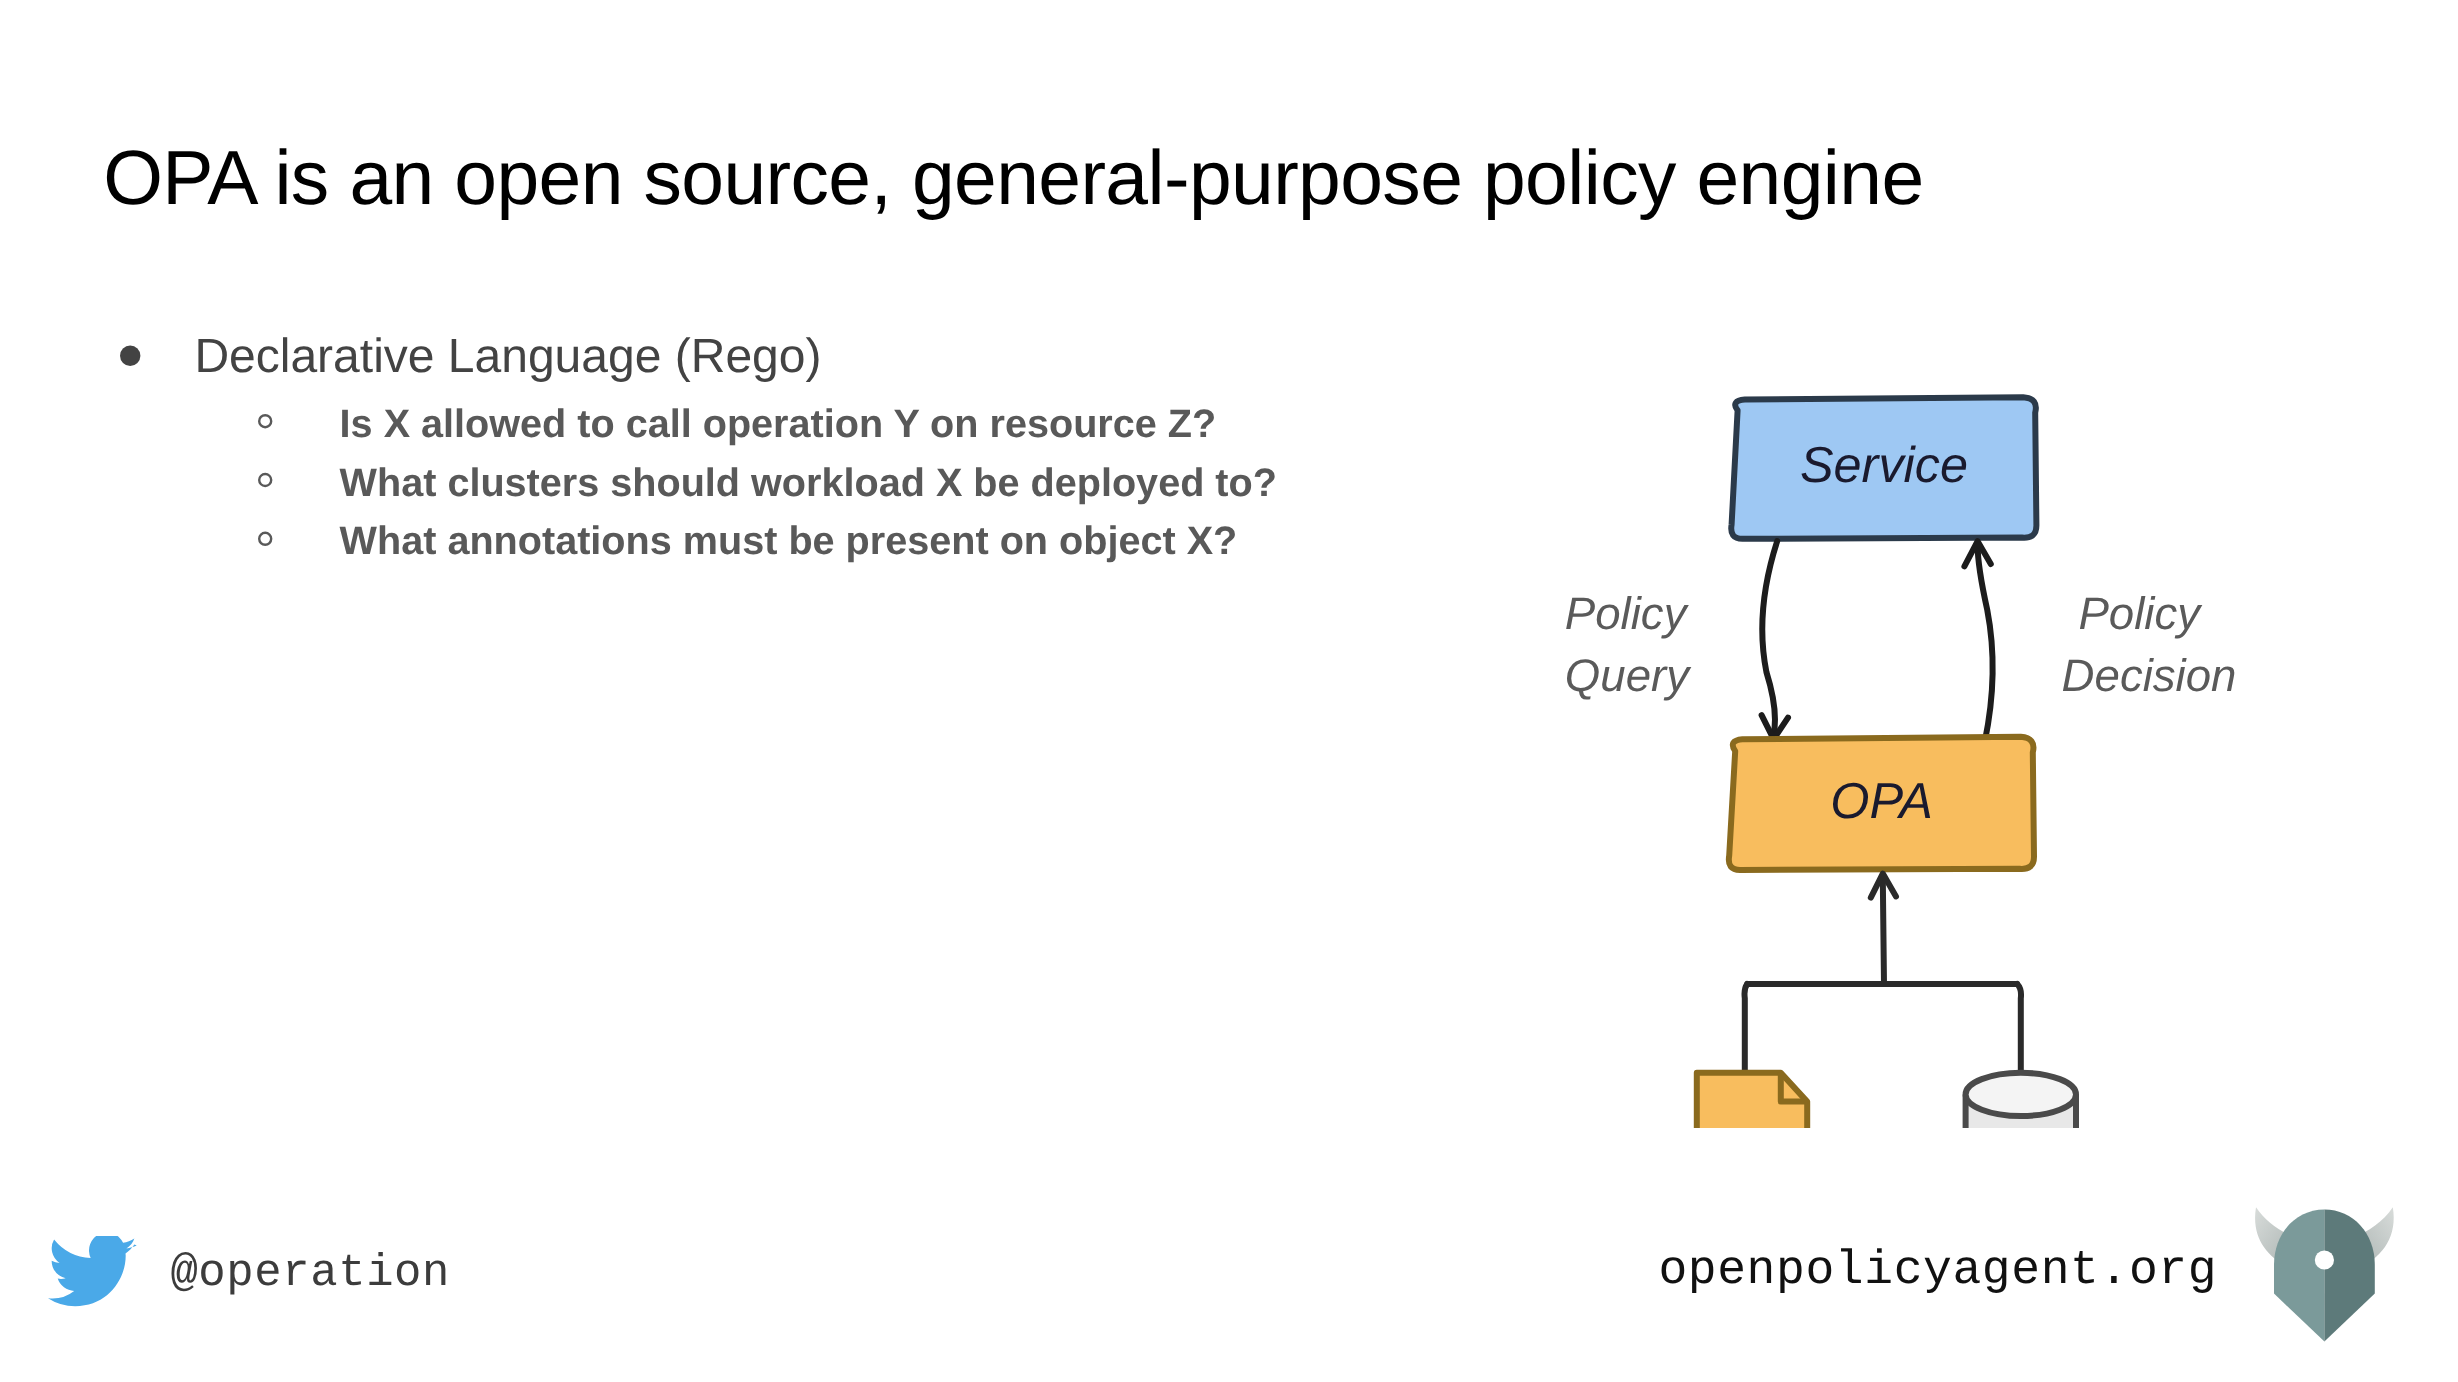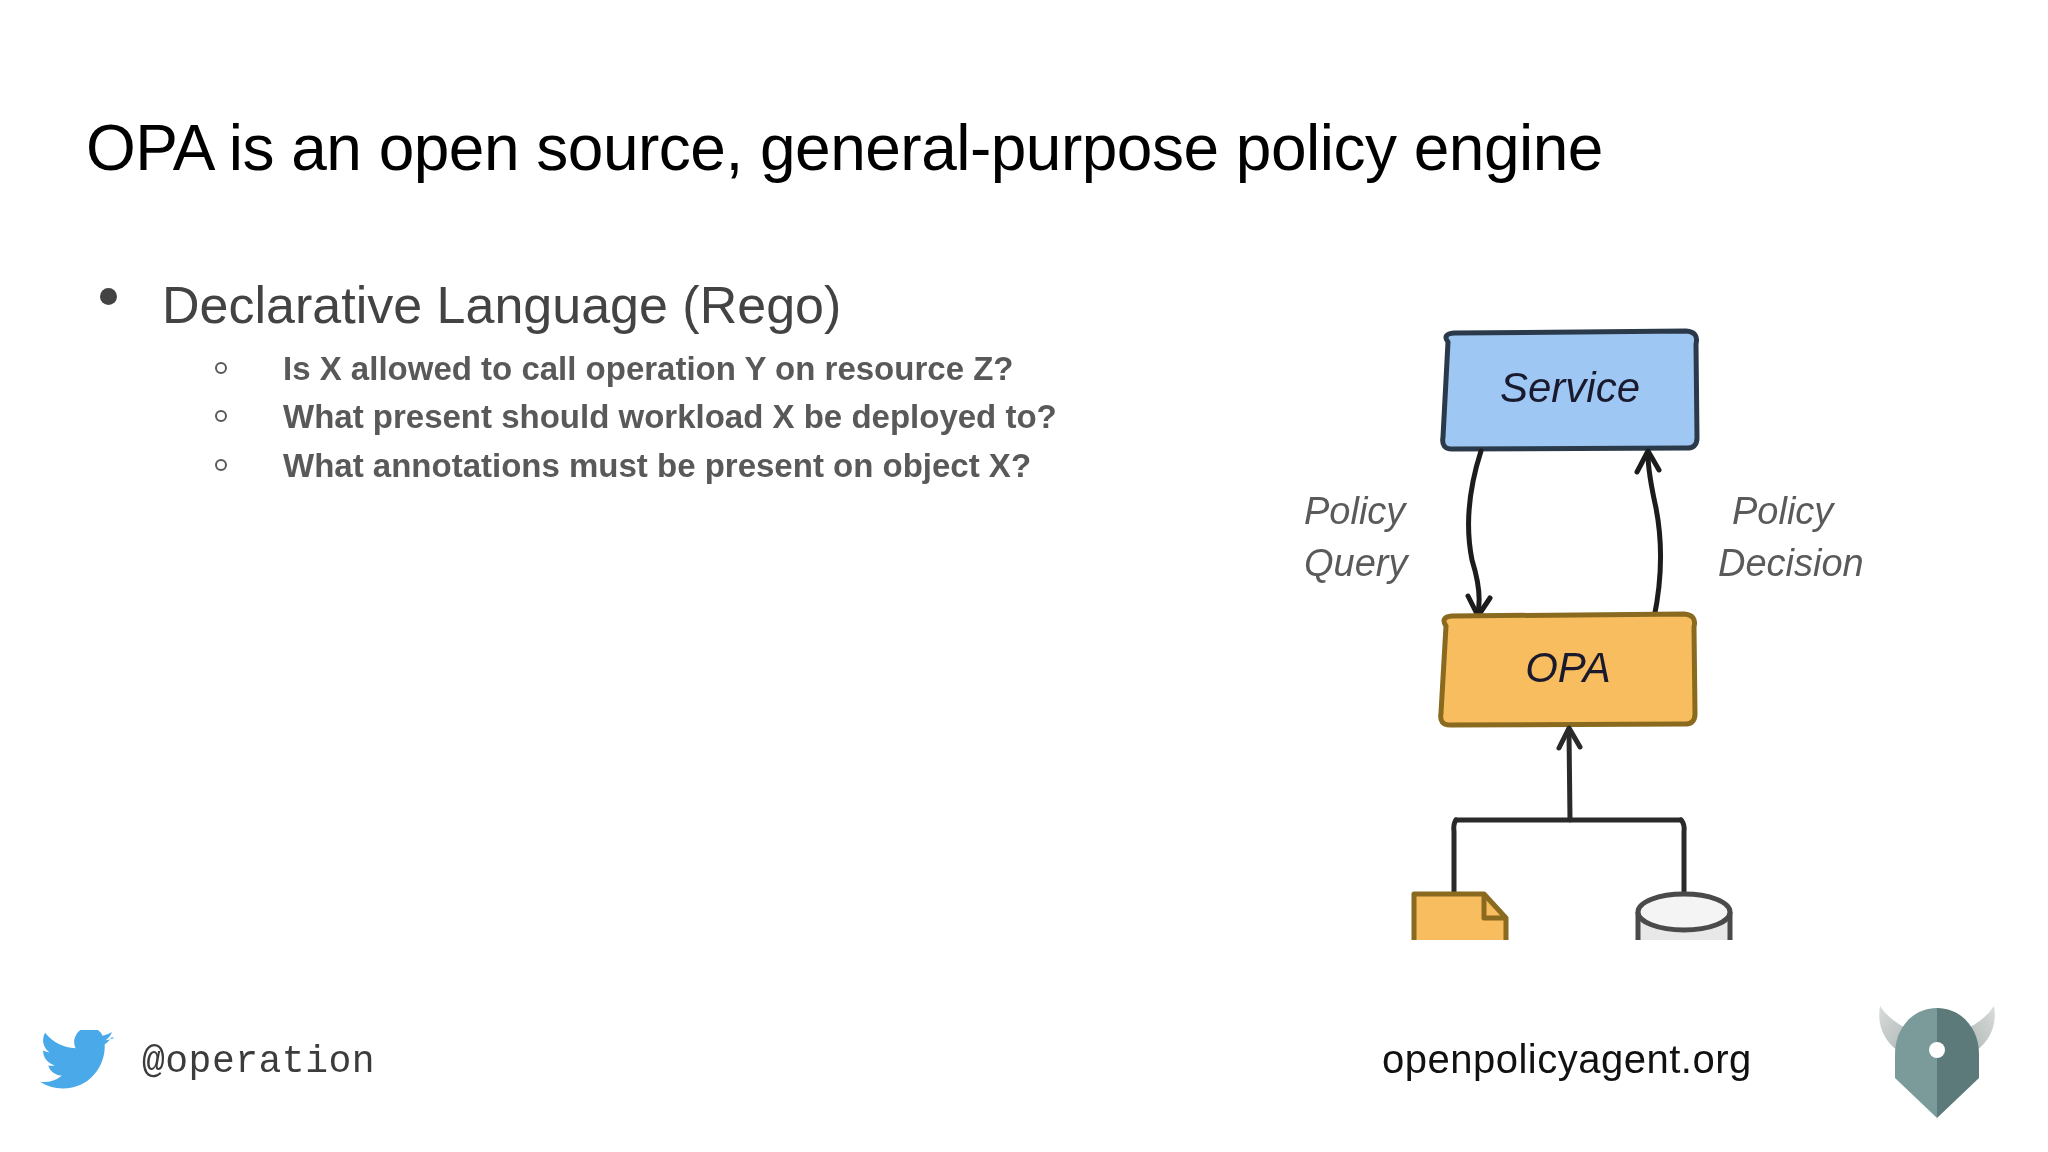--- a/index.html
+++ b/index.html
@@ -59,21 +59,21 @@
     text-align: left;
   }
   .dot-filled {
     display: inline-block;
     width: 17px;
     height: 17px;
     border-radius: 50%;
     background: #434343;
   }
   .bullet-l1 .text {
-    font-size: 52px;
+    font-size: 40px;
     line-height: 1.28;
     color: #434343;
     font-weight: 400;
     white-space: nowrap;
   }
 
   .sub-list {
     margin: 6px 0 0 0;
     padding: 0;
   }
@@ -143,21 +143,21 @@
     font-size: 38px;
     color: #3c3c3c;
     letter-spacing: 0.5px;
     white-space: nowrap;
   }
 
   .footer-url {
     position: absolute;
     left: 1382px;
     top: 1037px;
-    font-family: Liberation Sans, sans-serif;
+    font-family: Liberation Mono, monospace;
     font-size: 40px;
     color: #111111;
     letter-spacing: 0.5px;
     white-space: nowrap;
   }
 
   .footer-logo {
     position: absolute;
     left: 1862px;
     top: 982px;
@@ -188,21 +188,21 @@
         <span class="marker">
           <span class="dot-hollow"></span>
         </span>
         <span class="text">Is X allowed to call operation Y on resource Z?</span>
       </div>
 
       <div class="bullet-l2">
         <span class="marker">
           <span class="dot-hollow"></span>
         </span>
-        <span class="text">What present should workload X be deployed to?</span>
+        <span class="text">What clusters should workload X be deployed to?</span>
       </div>
 
       <div class="bullet-l2">
         <span class="marker">
           <span class="dot-hollow"></span>
         </span>
         <span class="text">What annotations must be present on object X?</span>
       </div>
 
     </div>

